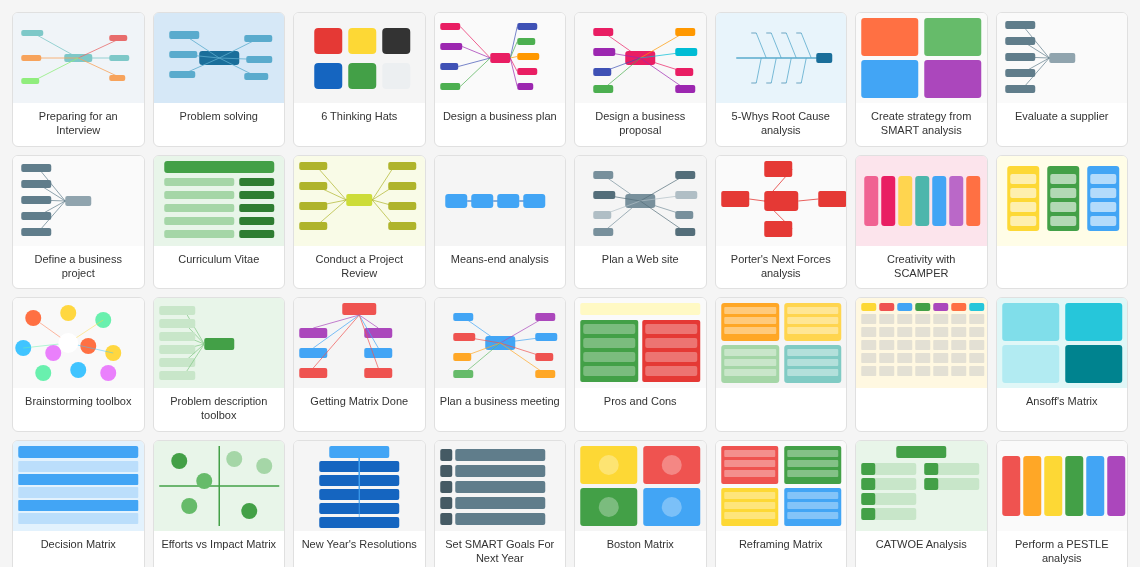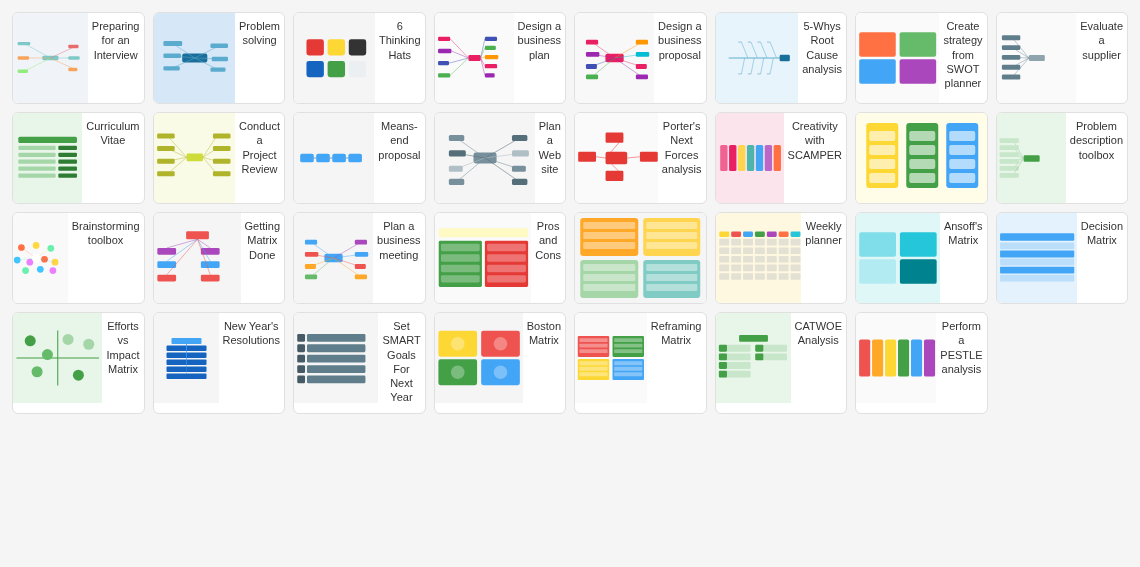--- a/index.html
+++ b/index.html
@@ -14,21 +14,21 @@
       gap: 8px;
     }
     .card {
       background: #fff;
       border-radius: 6px;
       border: 1px solid #e0e0e0;
       overflow: hidden;
       cursor: pointer;
       transition: box-shadow 0.15s;
       display: flex;
-      flex-direction: row;
+      flex-direction: column;
     }
     .card-thumb {
       width: 100%;
       height: 90px;
       overflow: hidden;
       display: flex;
       align-items: center;
       justify-content: center;
       position: relative;
     }
@@ -182,40 +182,59 @@
     <div class="card">
       <div class="card-thumb" style="background: rgb(250, 250, 250);">
         <svg viewBox="0 0 130 90" xmlns="http://www.w3.org/2000/svg" style="width: 100%; height: 100%; display: block;">
           <rect x="0" y="0" width="130" height="90" fill="#fafafa" rx="0"></rect>
           <rect x="5" y="5" width="57" height="38" fill="#ff7043" rx="3"></rect>
           <rect x="68" y="5" width="57" height="38" fill="#66bb6a" rx="3"></rect>
           <rect x="5" y="47" width="57" height="38" fill="#42a5f5" rx="3"></rect>
           <rect x="68" y="47" width="57" height="38" fill="#ab47bc" rx="3"></rect>
         </svg>
       </div>
-      <div class="card-label">Create strategy from SWOT planner</div>
+      <div class="card-label">Create strategy from SMART analysis</div>
     </div>
     <div class="card">
       <div class="card-thumb" style="background: rgb(250, 250, 250);">
         <svg viewBox="0 0 130 90" xmlns="http://www.w3.org/2000/svg" style="width: 100%; height: 100%; display: block;">
           <rect x="0" y="0" width="130" height="90" fill="#fafafa" rx="0"></rect>
           <rect x="52" y="40" width="26" height="10" fill="#90a4ae" rx="2"></rect>
           <line x1="52" y1="45" x2="25" y2="12" stroke="#607d8b" stroke-width="0.7"></line>
           <rect x="8" y="8" width="30" height="8" fill="#607d8b" rx="2"></rect>
           <line x1="52" y1="45" x2="25" y2="28" stroke="#607d8b" stroke-width="0.7"></line>
           <rect x="8" y="24" width="30" height="8" fill="#607d8b" rx="2"></rect>
           <line x1="52" y1="45" x2="25" y2="44" stroke="#607d8b" stroke-width="0.7"></line>
           <rect x="8" y="40" width="30" height="8" fill="#607d8b" rx="2"></rect>
           <line x1="52" y1="45" x2="25" y2="60" stroke="#607d8b" stroke-width="0.7"></line>
           <rect x="8" y="56" width="30" height="8" fill="#607d8b" rx="2"></rect>
           <line x1="52" y1="45" x2="25" y2="76" stroke="#607d8b" stroke-width="0.7"></line>
           <rect x="8" y="72" width="30" height="8" fill="#607d8b" rx="2"></rect>
         </svg>
       </div>
       <div class="card-label">Evaluate a supplier</div>
+    </div>
+    <div class="card">
+      <div class="card-thumb" style="background: rgb(250, 250, 250);">
+        <svg viewBox="0 0 130 90" xmlns="http://www.w3.org/2000/svg" style="width: 100%; height: 100%; display: block;">
+          <rect x="0" y="0" width="130" height="90" fill="#fafafa" rx="0"></rect>
+          <rect x="52" y="40" width="26" height="10" fill="#90a4ae" rx="2"></rect>
+          <line x1="52" y1="45" x2="25" y2="12" stroke="#607d8b" stroke-width="0.7"></line>
+          <rect x="8" y="8" width="30" height="8" fill="#607d8b" rx="2"></rect>
+          <line x1="52" y1="45" x2="25" y2="28" stroke="#607d8b" stroke-width="0.7"></line>
+          <rect x="8" y="24" width="30" height="8" fill="#607d8b" rx="2"></rect>
+          <line x1="52" y1="45" x2="25" y2="44" stroke="#607d8b" stroke-width="0.7"></line>
+          <rect x="8" y="40" width="30" height="8" fill="#607d8b" rx="2"></rect>
+          <line x1="52" y1="45" x2="25" y2="60" stroke="#607d8b" stroke-width="0.7"></line>
+          <rect x="8" y="56" width="30" height="8" fill="#607d8b" rx="2"></rect>
+          <line x1="52" y1="45" x2="25" y2="76" stroke="#607d8b" stroke-width="0.7"></line>
+          <rect x="8" y="72" width="30" height="8" fill="#607d8b" rx="2"></rect>
+        </svg>
+      </div>
+      <div class="card-label">Define a business project</div>
     </div>
     <div class="card">
       <div class="card-thumb" style="background: rgb(232, 245, 233);">
         <svg viewBox="0 0 130 90" xmlns="http://www.w3.org/2000/svg" style="width: 100%; height: 100%; display: block;">
           <rect x="0" y="0" width="130" height="90" fill="#e8f5e9" rx="0"></rect>
           <rect x="10" y="5" width="110" height="12" fill="#43a047" rx="3"></rect>
           <rect x="10" y="22" width="70" height="8" fill="#a5d6a7" rx="2"></rect>
           <rect x="85" y="22" width="35" height="8" fill="#2e7d32" rx="2"></rect>
           <rect x="10" y="35" width="70" height="8" fill="#a5d6a7" rx="2"></rect>
           <rect x="85" y="35" width="35" height="8" fill="#2e7d32" rx="2"></rect>
@@ -260,21 +279,21 @@
           <rect x="0" y="0" width="130" height="90" fill="#f5f5f5" rx="0"></rect>
           <rect x="10" y="38" width="22" height="14" fill="#42a5f5" rx="3"></rect>
           <line x1="32" y1="45" x2="46" y2="45" stroke="#1565c0" stroke-width="1"></line>
           <rect x="36" y="38" width="22" height="14" fill="#42a5f5" rx="3"></rect>
           <line x1="58" y1="45" x2="72" y2="45" stroke="#1565c0" stroke-width="1"></line>
           <rect x="62" y="38" width="22" height="14" fill="#42a5f5" rx="3"></rect>
           <line x1="84" y1="45" x2="98" y2="45" stroke="#1565c0" stroke-width="1"></line>
           <rect x="88" y="38" width="22" height="14" fill="#42a5f5" rx="3"></rect>
         </svg>
       </div>
-      <div class="card-label">Means-end proposal</div>
+      <div class="card-label">Means-end analysis</div>
     </div>
     <div class="card">
       <div class="card-thumb" style="background: rgb(245, 245, 245);">
         <svg viewBox="0 0 130 90" xmlns="http://www.w3.org/2000/svg" style="width: 100%; height: 100%; display: block;">
           <rect x="0" y="0" width="130" height="90" fill="#f5f5f5" rx="0"></rect>
           <rect x="50" y="38" width="30" height="14" fill="#78909c" rx="3"></rect>
           <line x1="65" y1="45" x2="28" y2="19" stroke="#78909c" stroke-width="0.7"></line>
           <rect x="18" y="15" width="20" height="8" fill="#78909c" rx="2"></rect>
           <line x1="65" y1="45" x2="29" y2="39" stroke="#546e7a" stroke-width="0.7"></line>
           <rect x="18" y="35" width="22" height="8" fill="#546e7a" rx="2"></rect>
@@ -342,41 +361,20 @@
           <rect x="53" y="60" width="26" height="10" fill="rgba(255,255,255,0.6)" rx="2"></rect>
           <rect x="90" y="10" width="32" height="65" fill="#42a5f5" rx="3"></rect>
           <rect x="93" y="18" width="26" height="10" fill="rgba(255,255,255,0.6)" rx="2"></rect>
           <rect x="93" y="32" width="26" height="10" fill="rgba(255,255,255,0.6)" rx="2"></rect>
           <rect x="93" y="46" width="26" height="10" fill="rgba(255,255,255,0.6)" rx="2"></rect>
           <rect x="93" y="60" width="26" height="10" fill="rgba(255,255,255,0.6)" rx="2"></rect>
         </svg>
       </div>
     </div>
     <div class="card">
-      <div class="card-thumb" style="background: rgb(232, 245, 233);">
-        <svg viewBox="0 0 130 90" xmlns="http://www.w3.org/2000/svg" style="width: 100%; height: 100%; display: block;">
-          <rect x="0" y="0" width="130" height="90" fill="#e8f5e9" rx="0"></rect>
-          <rect x="50" y="40" width="30" height="12" fill="#43a047" rx="2"></rect>
-          <line x1="50" y1="46" x2="30" y2="12" stroke="#81c784" stroke-width="0.7"></line>
-          <rect x="5" y="8" width="36" height="9" fill="#c8e6c9" rx="2"></rect>
-          <line x1="50" y1="46" x2="30" y2="25" stroke="#81c784" stroke-width="0.7"></line>
-          <rect x="5" y="21" width="36" height="9" fill="#c8e6c9" rx="2"></rect>
-          <line x1="50" y1="46" x2="30" y2="38" stroke="#81c784" stroke-width="0.7"></line>
-          <rect x="5" y="34" width="36" height="9" fill="#c8e6c9" rx="2"></rect>
-          <line x1="50" y1="46" x2="30" y2="51" stroke="#81c784" stroke-width="0.7"></line>
-          <rect x="5" y="47" width="36" height="9" fill="#c8e6c9" rx="2"></rect>
-          <line x1="50" y1="46" x2="30" y2="64" stroke="#81c784" stroke-width="0.7"></line>
-          <rect x="5" y="60" width="36" height="9" fill="#c8e6c9" rx="2"></rect>
-          <line x1="50" y1="46" x2="30" y2="77" stroke="#81c784" stroke-width="0.7"></line>
-          <rect x="5" y="73" width="36" height="9" fill="#c8e6c9" rx="2"></rect>
-        </svg>
-      </div>
-      <div class="card-label">Problem description toolbox</div>
-    </div>
-    <div class="card">
       <div class="card-thumb" style="background: rgb(249, 249, 249);">
         <svg viewBox="0 0 130 90" xmlns="http://www.w3.org/2000/svg" style="width: 100%; height: 100%; display: block;">
           <rect x="0" y="0" width="130" height="90" fill="#f9f9f9" rx="0"></rect>
           <circle cx="20" cy="20" r="8" fill="#ff7043"></circle>
           <circle cx="55" cy="15" r="8" fill="#ffd740"></circle>
           <circle cx="90" cy="22" r="8" fill="#69f0ae"></circle>
           <circle cx="10" cy="50" r="8" fill="#40c4ff"></circle>
           <circle cx="40" cy="55" r="8" fill="#ea80fc"></circle>
           <circle cx="75" cy="48" r="8" fill="#ff7043"></circle>
           <circle cx="100" cy="55" r="8" fill="#ffd740"></circle>
@@ -385,20 +383,41 @@
           <circle cx="95" cy="75" r="8" fill="#ea80fc"></circle>
           <line x1="55" y1="45" x2="20" y2="20" stroke="#ff7043" stroke-width="0.5"></line>
           <line x1="55" y1="45" x2="90" y2="22" stroke="#ffd740" stroke-width="0.5"></line>
           <line x1="55" y1="45" x2="10" y2="50" stroke="#69f0ae" stroke-width="0.5"></line>
           <line x1="55" y1="45" x2="100" y2="55" stroke="#40c4ff" stroke-width="0.5"></line>
           <circle cx="55" cy="45" r="10" fill="#fff"></circle>
           <circle cx="55" cy="45" r="10" fill="none"></circle>
         </svg>
       </div>
       <div class="card-label">Brainstorming toolbox</div>
+    </div>
+    <div class="card">
+      <div class="card-thumb" style="background: rgb(232, 245, 233);">
+        <svg viewBox="0 0 130 90" xmlns="http://www.w3.org/2000/svg" style="width: 100%; height: 100%; display: block;">
+          <rect x="0" y="0" width="130" height="90" fill="#e8f5e9" rx="0"></rect>
+          <rect x="50" y="40" width="30" height="12" fill="#43a047" rx="2"></rect>
+          <line x1="50" y1="46" x2="30" y2="12" stroke="#81c784" stroke-width="0.7"></line>
+          <rect x="5" y="8" width="36" height="9" fill="#c8e6c9" rx="2"></rect>
+          <line x1="50" y1="46" x2="30" y2="25" stroke="#81c784" stroke-width="0.7"></line>
+          <rect x="5" y="21" width="36" height="9" fill="#c8e6c9" rx="2"></rect>
+          <line x1="50" y1="46" x2="30" y2="38" stroke="#81c784" stroke-width="0.7"></line>
+          <rect x="5" y="34" width="36" height="9" fill="#c8e6c9" rx="2"></rect>
+          <line x1="50" y1="46" x2="30" y2="51" stroke="#81c784" stroke-width="0.7"></line>
+          <rect x="5" y="47" width="36" height="9" fill="#c8e6c9" rx="2"></rect>
+          <line x1="50" y1="46" x2="30" y2="64" stroke="#81c784" stroke-width="0.7"></line>
+          <rect x="5" y="60" width="36" height="9" fill="#c8e6c9" rx="2"></rect>
+          <line x1="50" y1="46" x2="30" y2="77" stroke="#81c784" stroke-width="0.7"></line>
+          <rect x="5" y="73" width="36" height="9" fill="#c8e6c9" rx="2"></rect>
+        </svg>
+      </div>
+      <div class="card-label">Problem description toolbox</div>
     </div>
     <div class="card">
       <div class="card-thumb" style="background: rgb(245, 245, 245);">
         <svg viewBox="0 0 130 90" xmlns="http://www.w3.org/2000/svg" style="width: 100%; height: 100%; display: block;">
           <rect x="0" y="0" width="130" height="90" fill="#f5f5f5" rx="0"></rect>
           <rect x="48" y="5" width="34" height="12" fill="#ef5350" rx="2"></rect>
           <line x1="65" y1="17" x2="19" y2="30" stroke="#ab47bc" stroke-width="0.7"></line>
           <rect x="5" y="30" width="28" height="10" fill="#ab47bc" rx="2"></rect>
           <line x1="65" y1="17" x2="19" y2="50" stroke="#42a5f5" stroke-width="0.7"></line>
           <rect x="5" y="50" width="28" height="10" fill="#42a5f5" rx="2"></rect>
@@ -522,21 +541,20 @@
           <rect x="95" y="55" width="15" height="10" fill="rgba(200,200,200,0.5)" rx="1"></rect>
           <rect x="95" y="68" width="15" height="10" fill="rgba(200,200,200,0.5)" rx="1"></rect>
           <rect x="113" y="5" width="15" height="8" fill="#26c6da" rx="2"></rect>
           <rect x="113" y="16" width="15" height="10" fill="rgba(200,200,200,0.5)" rx="1"></rect>
           <rect x="113" y="29" width="15" height="10" fill="rgba(200,200,200,0.5)" rx="1"></rect>
           <rect x="113" y="42" width="15" height="10" fill="rgba(200,200,200,0.5)" rx="1"></rect>
           <rect x="113" y="55" width="15" height="10" fill="rgba(200,200,200,0.5)" rx="1"></rect>
           <rect x="113" y="68" width="15" height="10" fill="rgba(200,200,200,0.5)" rx="1"></rect>
         </svg>
       </div>
-      <div class="card-label">Weekly planner</div>
     </div>
     <div class="card">
       <div class="card-thumb" style="background: rgb(224, 247, 247);">
         <svg viewBox="0 0 130 90" xmlns="http://www.w3.org/2000/svg" style="width: 100%; height: 100%; display: block;">
           <rect x="0" y="0" width="130" height="90" fill="#e0f7f7" rx="0"></rect>
           <rect x="5" y="5" width="57" height="38" fill="#80deea" rx="3"></rect>
           <rect x="68" y="5" width="57" height="38" fill="#26c6da" rx="3"></rect>
           <rect x="5" y="47" width="57" height="38" fill="#b2ebf2" rx="3"></rect>
           <rect x="68" y="47" width="57" height="38" fill="#00838f" rx="3"></rect>
         </svg>

